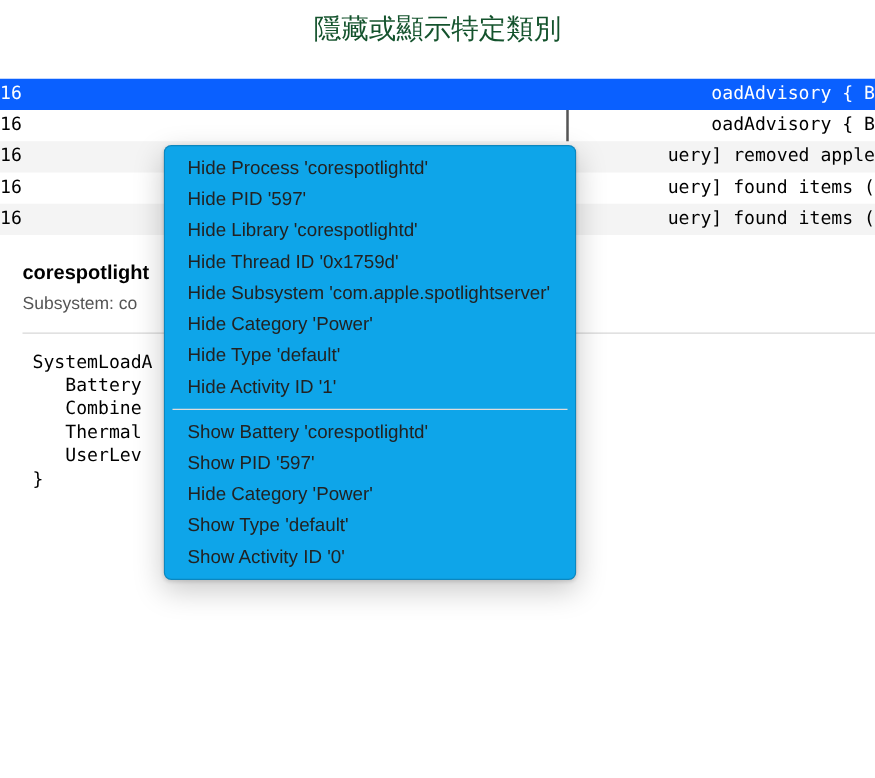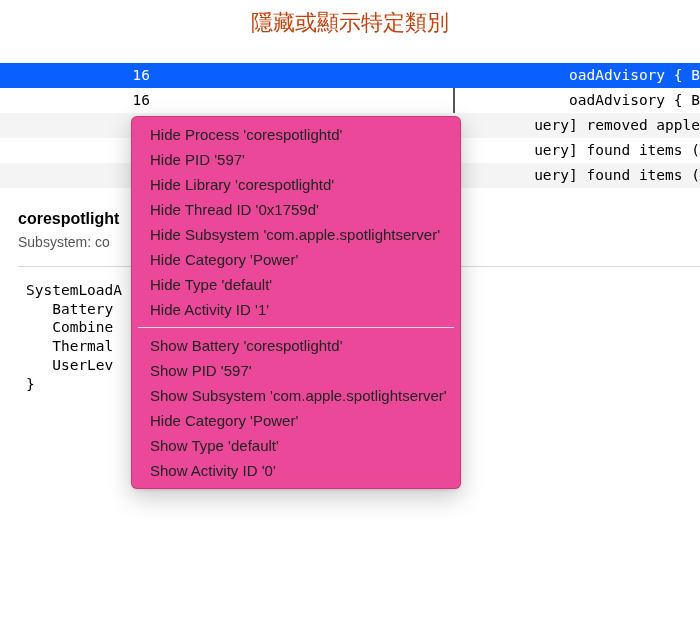--- a/index.html
+++ b/index.html
@@ -8,21 +8,21 @@
       width: 700px;
       height: 622px;
       background: #fff;
       position: relative;
       overflow: hidden;
     }
     .annotation {
       text-align: center;
       font-size: 22px;
       line-height: 1.4;
-      color: #c2410c;
+      color: #14532d;
       padding-top: 8px;
       padding-bottom: 4px;
     }
     .annotation-pointer {
       position: absolute;
       left: 453px;
       top: 80px;
       width: 1.5px;
       height: 68px;
       background: #555;
@@ -40,21 +40,21 @@
       white-space: nowrap;
       overflow: hidden;
     }
     .row.selected {
       background: #0a60ff;
       color: #fff;
     }
     .row.alt { background: #f4f4f4; }
     .ts {
       width: 160px;
-      text-align: right;
+      text-align: left;
       padding-right: 10px;
       flex-shrink: 0;
     }
     .msg-right {
       margin-left: auto;
       padding-left: 10px;
     }
     .detail-panel {
       margin-top: 22px;
       padding-left: 18px;
@@ -80,21 +80,21 @@
       font-size: 14.5px;
       white-space: pre;
       line-height: 1.3;
       padding-left: 8px;
     }
     .context-menu {
       position: absolute;
       left: 131px;
       top: 116px;
       width: 330px;
-      background: #ec4899;
+      background: #0ea5e9;
       border: 0.5px solid rgba(0,0,0,0.18);
       border-radius: 6px;
       box-shadow: 0 8px 24px rgba(0,0,0,0.22), 0 1px 3px rgba(0,0,0,0.12);
       padding: 5px 0;
       font-size: 15px;
     }
     .menu-item {
       padding: 4px 18px;
       color: #222;
       cursor: default;
@@ -155,17 +155,16 @@
   <div class="menu-item">Hide PID '597'</div>
   <div class="menu-item">Hide Library 'corespotlightd'</div>
   <div class="menu-item">Hide Thread ID '0x1759d'</div>
   <div class="menu-item">Hide Subsystem 'com.apple.spotlightserver'</div>
   <div class="menu-item">Hide Category 'Power'</div>
   <div class="menu-item">Hide Type 'default'</div>
   <div class="menu-item">Hide Activity ID '1'</div>
   <hr class="menu-sep">
   <div class="menu-item">Show Battery 'corespotlightd'</div>
   <div class="menu-item">Show PID '597'</div>
-  <div class="menu-item">Show Subsystem 'com.apple.spotlightserver'</div>
   <div class="menu-item">Hide Category 'Power'</div>
   <div class="menu-item">Show Type 'default'</div>
   <div class="menu-item">Show Activity ID '0'</div>
 </div>
 
 </body></html>

